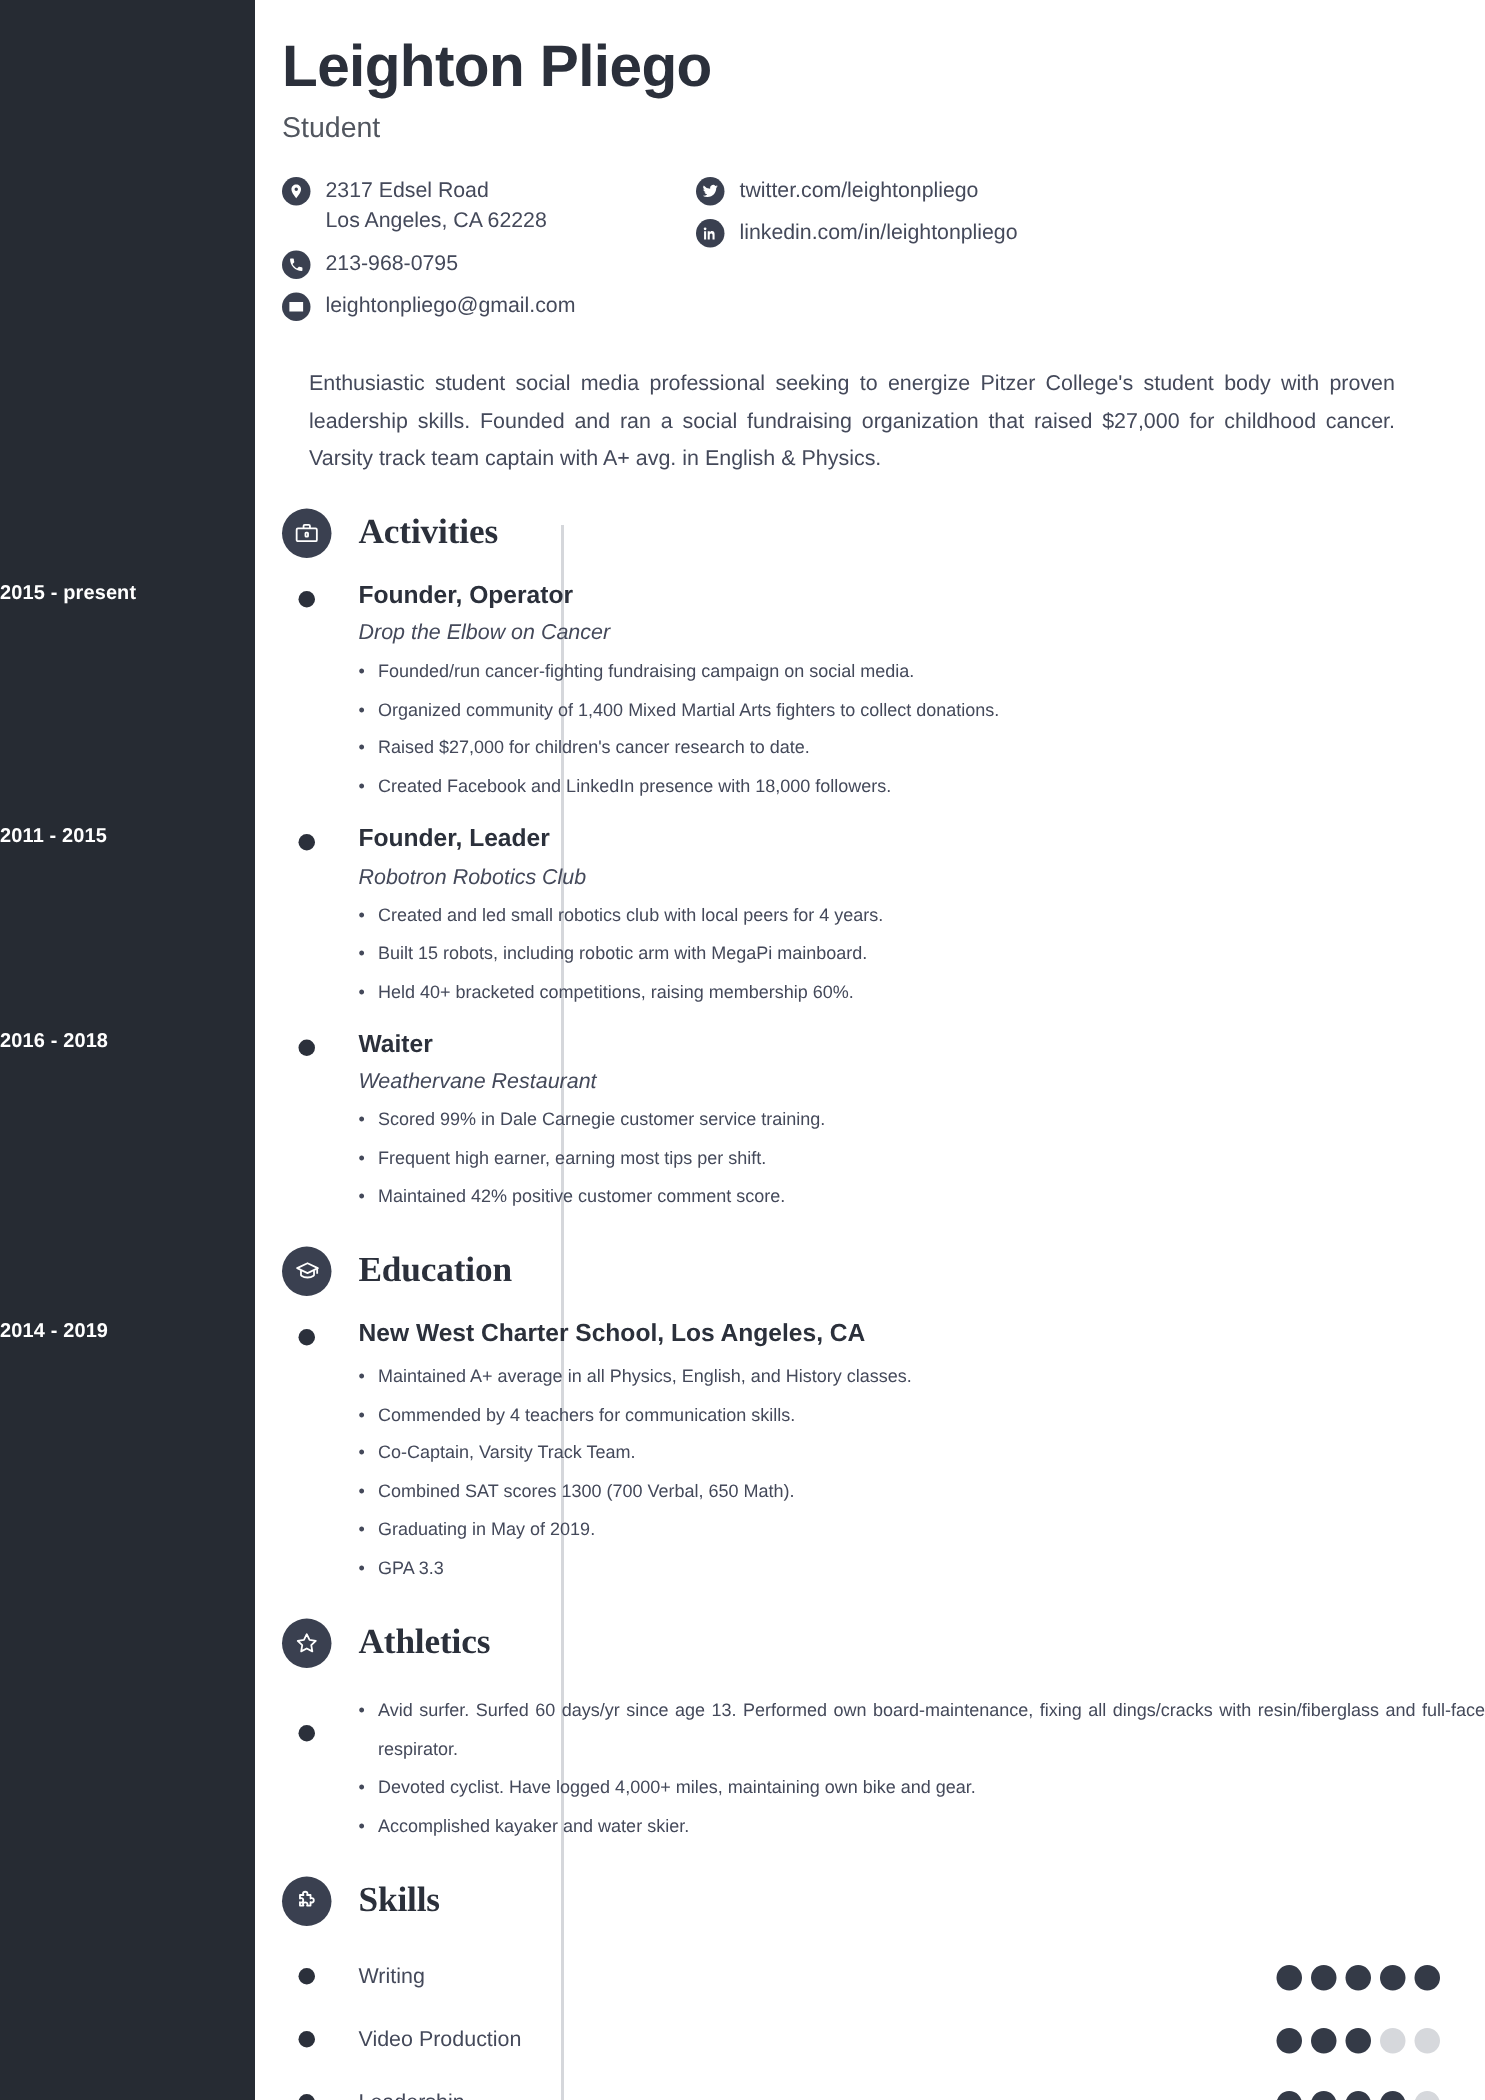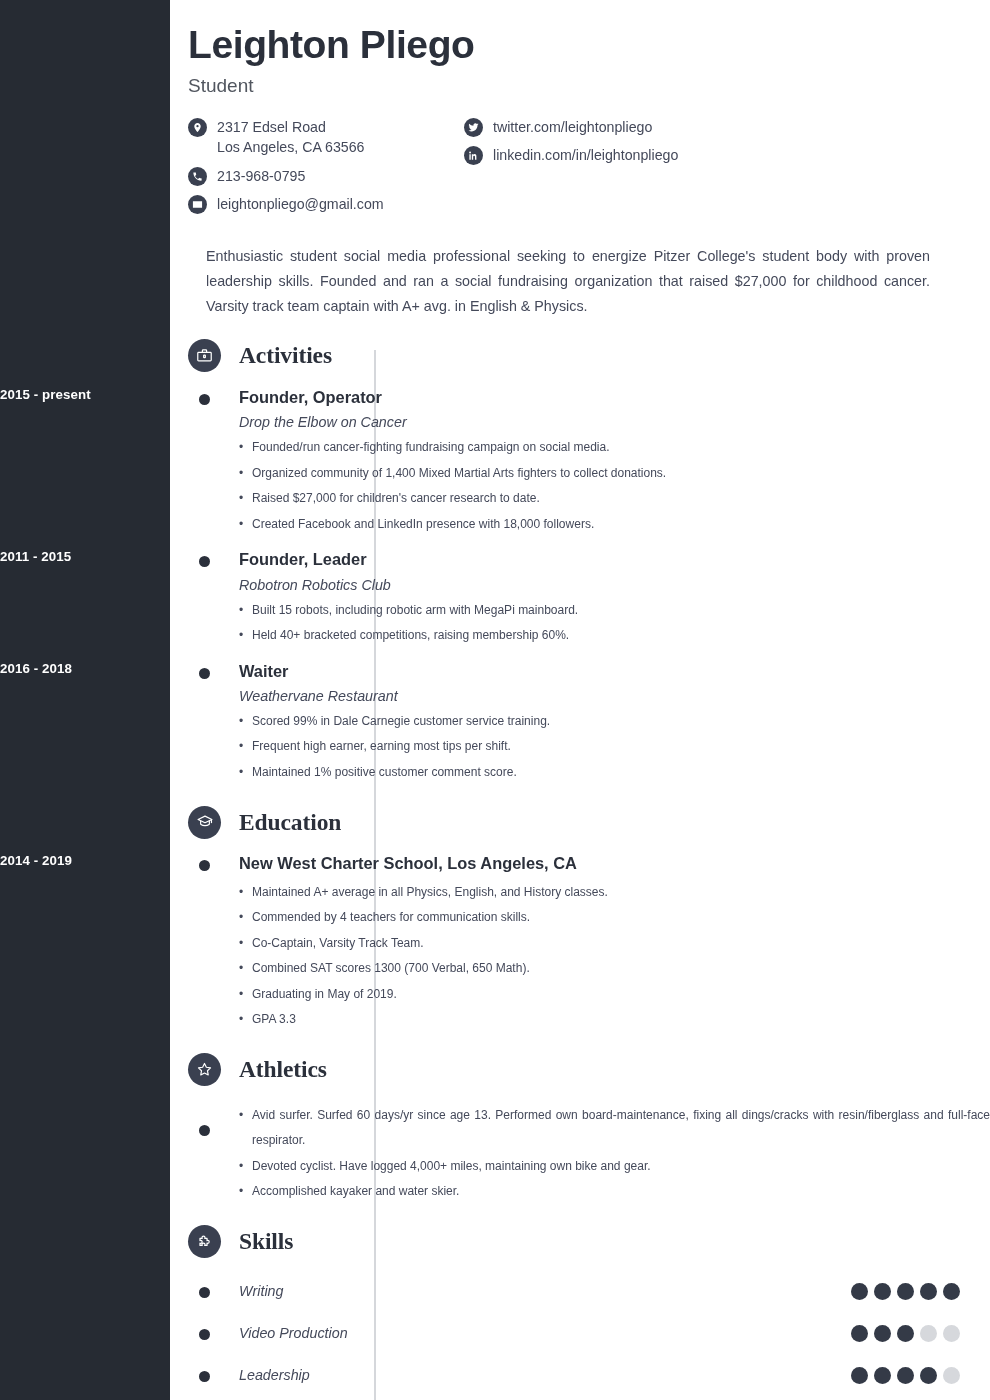--- a/index.html
+++ b/index.html
@@ -186,22 +186,22 @@
     color: #ffffff;
     letter-spacing: 0.1px;
   }
 
   
   .skill-row {
     position: relative;
     padding-left: 69px;
     margin-top: 22px;
     display: flex;
+    align-items: center;
     min-height: 20px;
-    font-style: italic;
   }
   .skill-name {
     font-size: 14.3px;
     color: #44495a;
     flex: 1;
   }
   .skill-dots {
     display: flex;
     gap: 6px;
     margin-right: 30px;
@@ -230,21 +230,21 @@
       <div class="contact-col-left">
 
         <div class="contact-row">
           <span class="contact-ico">
             <svg width="11" height="11" viewBox="0 0 24 24" fill="#fff">
                 <path d="M12 2C8.1 2 5 5.1 5 9c0 5.2 7 13 7 13s7-7.8 7-13c0-3.9-3.1-7-7-7zm0 9.5A2.5 2.5 0 1 1 12 6.5a2.5 2.5 0 0 1 0 5z"></path>
               </svg>
           </span>
           <span class="contact-txt">
             <span>2317 Edsel Road</span>
-            <span class="l2">Los Angeles, CA 63566</span>
+            <span class="l2">Los Angeles, CA 62228</span>
           </span>
         </div>
 
         <div class="contact-row">
           <span class="contact-ico">
             <svg width="11" height="11" viewBox="0 0 24 24" fill="#fff">
                 <path d="M6.6 10.8c1.4 2.8 3.8 5.1 6.6 6.6l2.2-2.2c.3-.3.7-.4 1-.2 1.2.4 2.4.6 3.6.6.6 0 1 .4 1 1V20c0 .6-.4 1-1 1-9.4 0-17-7.6-17-17 0-.6.4-1 1-1h3.5c.6 0 1 .4 1 1 0 1.3.2 2.5.6 3.6.1.4 0 .8-.2 1l-2.3 2.2z"></path>
               </svg>
           </span>
           <span class="contact-txt">213-968-0795</span>
@@ -311,34 +311,35 @@
         <li>Created Facebook and LinkedIn presence with 18,000 followers.</li>
       </ul>
     </div>
 
     <div class="entry">
       <span class="date-label">2011 - 2015</span>
       <span class="entry-dot"></span>
       <div class="entry-title">Founder, Leader</div>
       <div class="entry-sub">Robotron Robotics Club</div>
       <ul class="bullets">
+        <li>Created and led small robotics club with local peers for 4 years.</li>
         <li>Built 15 robots, including robotic arm with MegaPi mainboard.</li>
         <li>Held 40+ bracketed competitions, raising membership 60%.</li>
       </ul>
     </div>
 
     <div class="entry">
       <span class="date-label">2016 - 2018</span>
       <span class="entry-dot"></span>
       <div class="entry-title">Waiter</div>
       <div class="entry-sub">Weathervane Restaurant</div>
       <ul class="bullets">
         <li>Scored 99% in Dale Carnegie customer service training.</li>
         <li>Frequent high earner, earning most tips per shift.</li>
-        <li>Maintained 1% positive customer comment score.</li>
+        <li>Maintained 42% positive customer comment score.</li>
       </ul>
     </div>
   </div>
 
   <div class="section">
     <div class="section-head">
       <span class="sec-badge">
         <svg width="18" height="18" viewBox="0 0 24 24" fill="none" stroke="#fff" stroke-width="1.6" stroke-linejoin="round">
           <path d="M12 4.2 2.8 8.6 12 13l9.2-4.4L12 4.2z"></path>
           <path d="M6.2 10.4v4.3c0 .3.1.5.4.7 1.5 1 3.4 1.5 5.4 1.5s3.9-.5 5.4-1.5c.3-.2.4-.4.4-.7v-4.3"></path>

